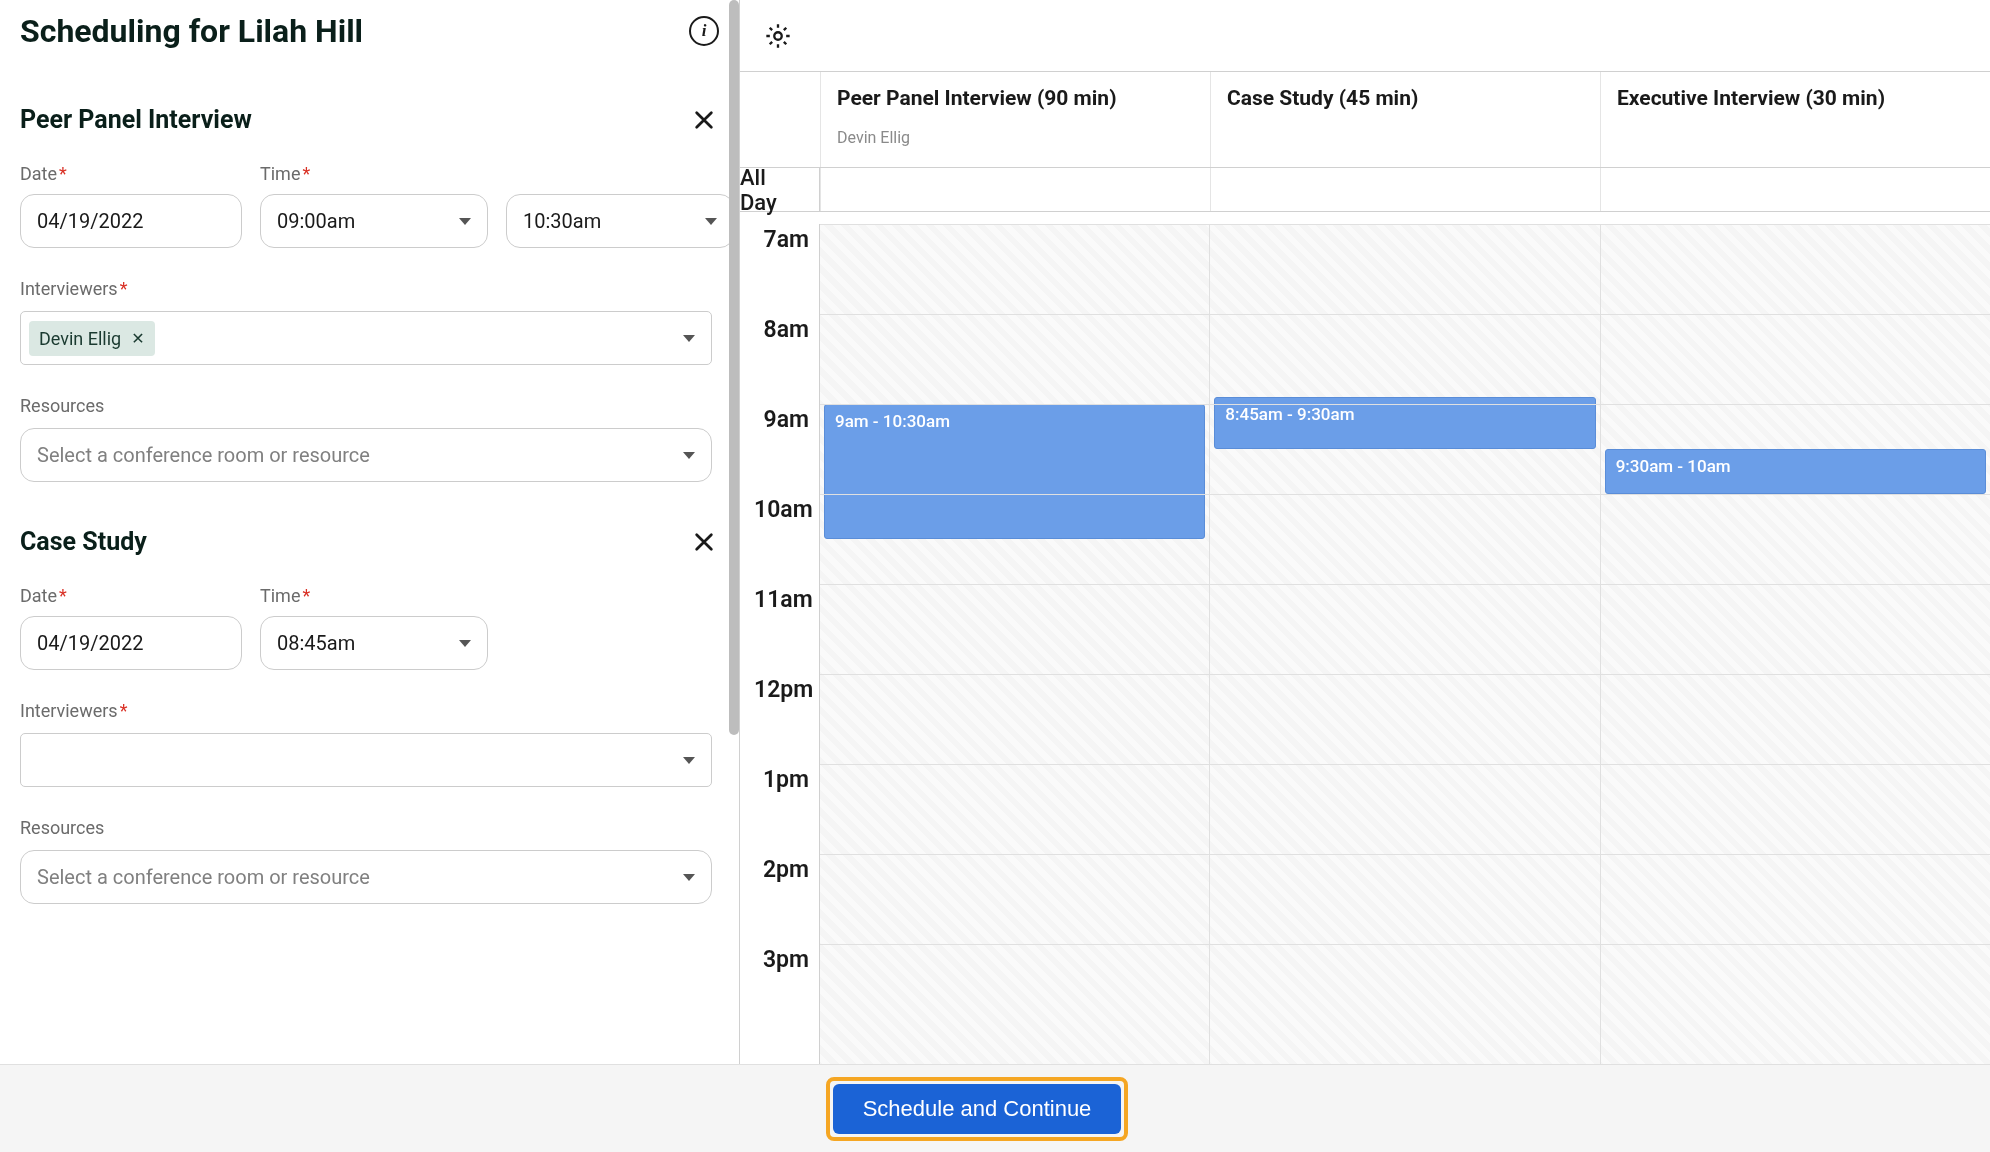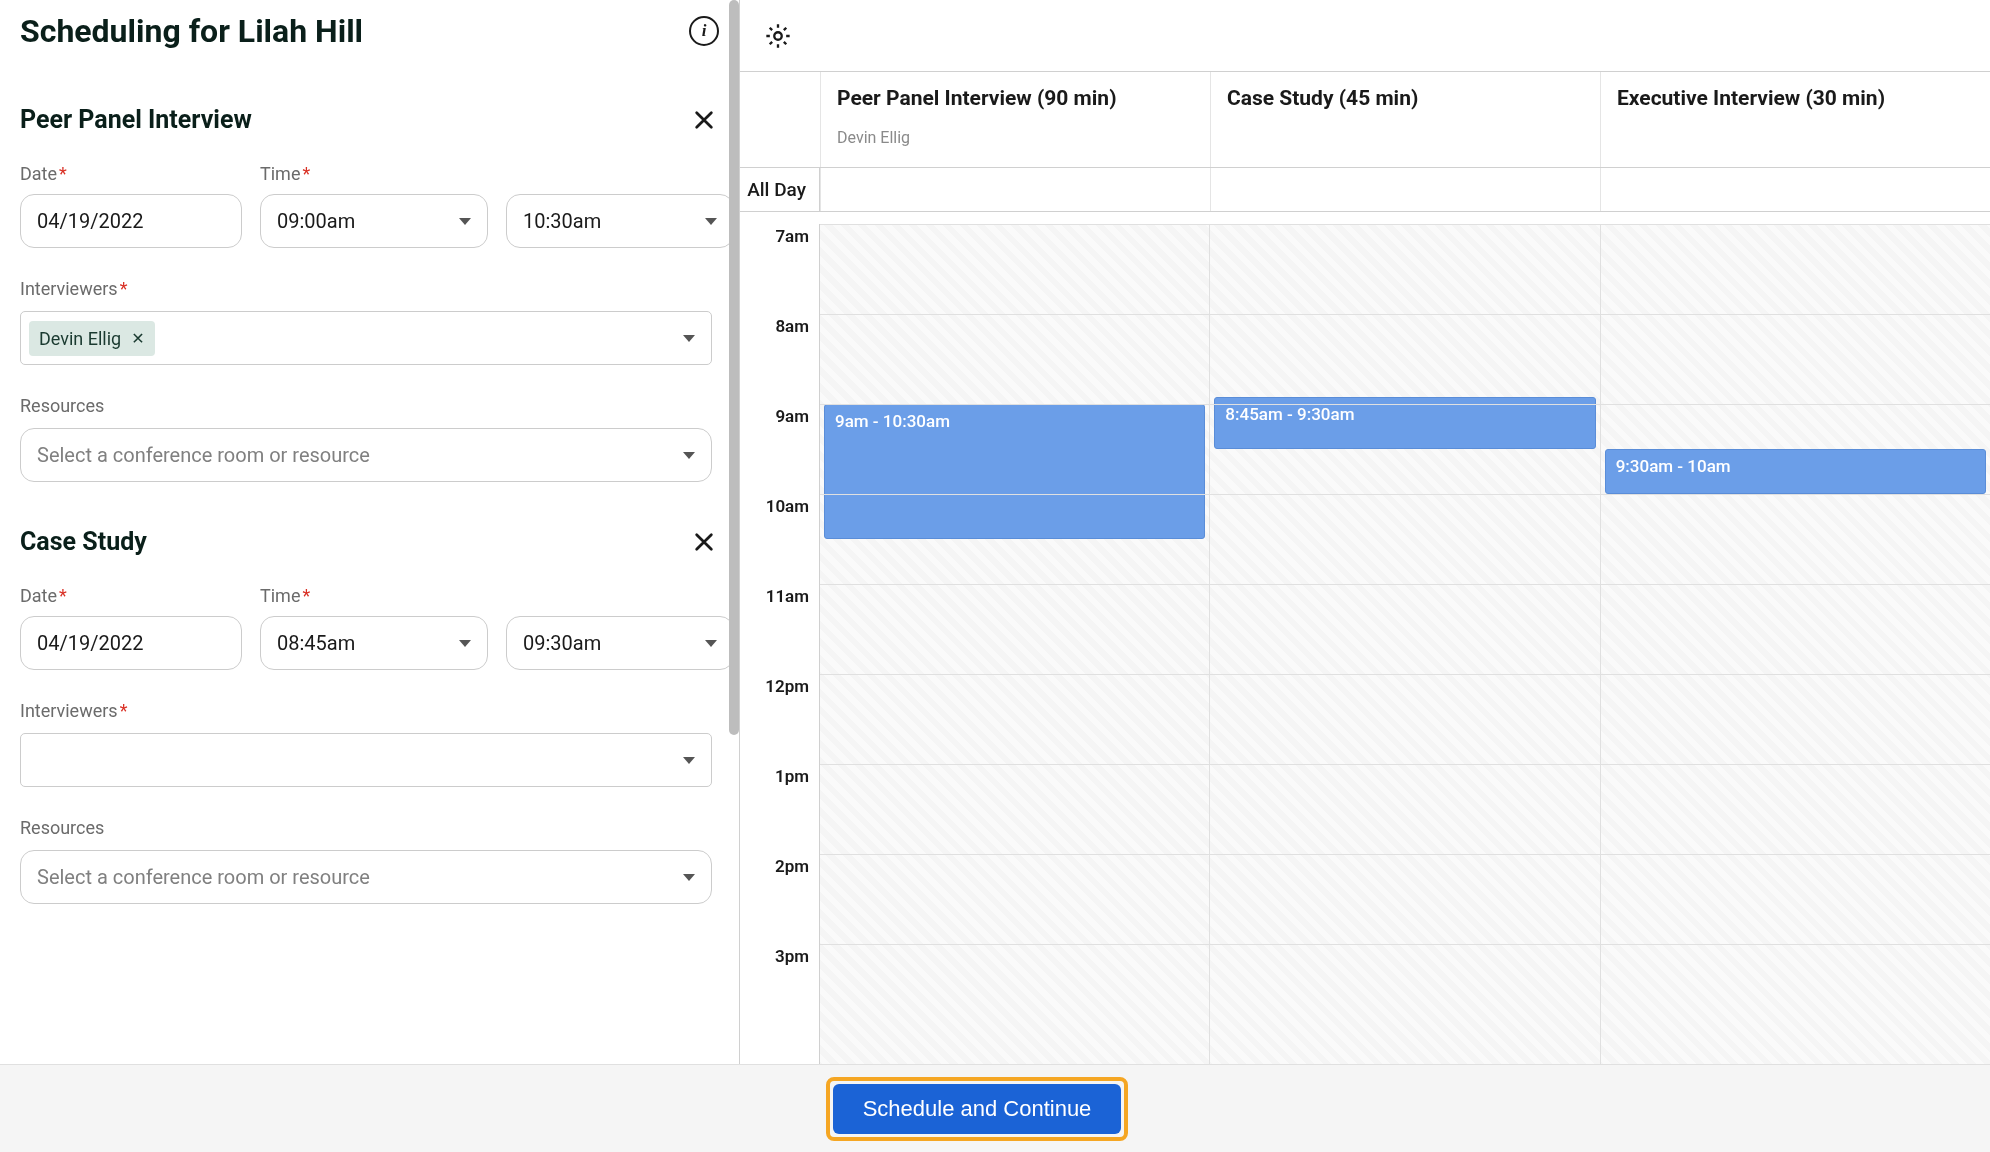--- a/index.html
+++ b/index.html
@@ -198,21 +198,21 @@
       color:#8a8a8a;
     }
 
     .allday-row {
       display:flex;
       height: 44px;
       border-bottom: 1px solid #d0d0d0;
     }
     .allday-label {
       width:80px;
-      font-size:19px;
+      font-size:22px;
       font-weight:500;
       color:#1a1a1a;
       display:flex;
       align-items:center;
       justify-content:flex-end;
       padding-right: 13px;
       border-right: 1px solid #d0d0d0;
       position:relative;
     }
     .allday-cell {
@@ -230,21 +230,21 @@
       display:flex;
       overflow:hidden;
       position:relative;
     }
     .time-gutter {
       width:80px;
       border-right:1px solid #d0d0d0;
     }
     .hour-label {
       height: 90px;
-      font-size:17px;
+      font-size:23px;
       font-weight:600;
       color:#1a1a1a;
       padding: 2px 10px 0 0;
       text-align:right;
       box-sizing:border-box;
       margin-left:14px;
     }
     .cal-cols {
       flex:1;
       display:flex;
@@ -392,24 +392,20 @@
           <div class="field-label"><span>Date</span><span class="req">*</span></div>
           <div class="control w-date">
               <span>04/19/2022</span>
             </div>
         </div>
         <div class="field-group">
           <div class="field-label"><span>Time</span><span class="req">*</span></div>
           <div style="display:flex; gap:18px;">
             <div class="control with-caret w-time">
                 <span>08:45am</span>
-                <span class="caret"></span>
-              </div>
-            <div class="control with-caret w-time">
-                <span>09:30am</span>
                 <span class="caret"></span>
               </div>
           </div>
         </div>
       </div>
 
       <div class="single-label"><span>Interviewers</span><span class="req">*</span></div>
       <div class="chip-control">
         <div class="chips"></div>
         <span class="caret"></span>

